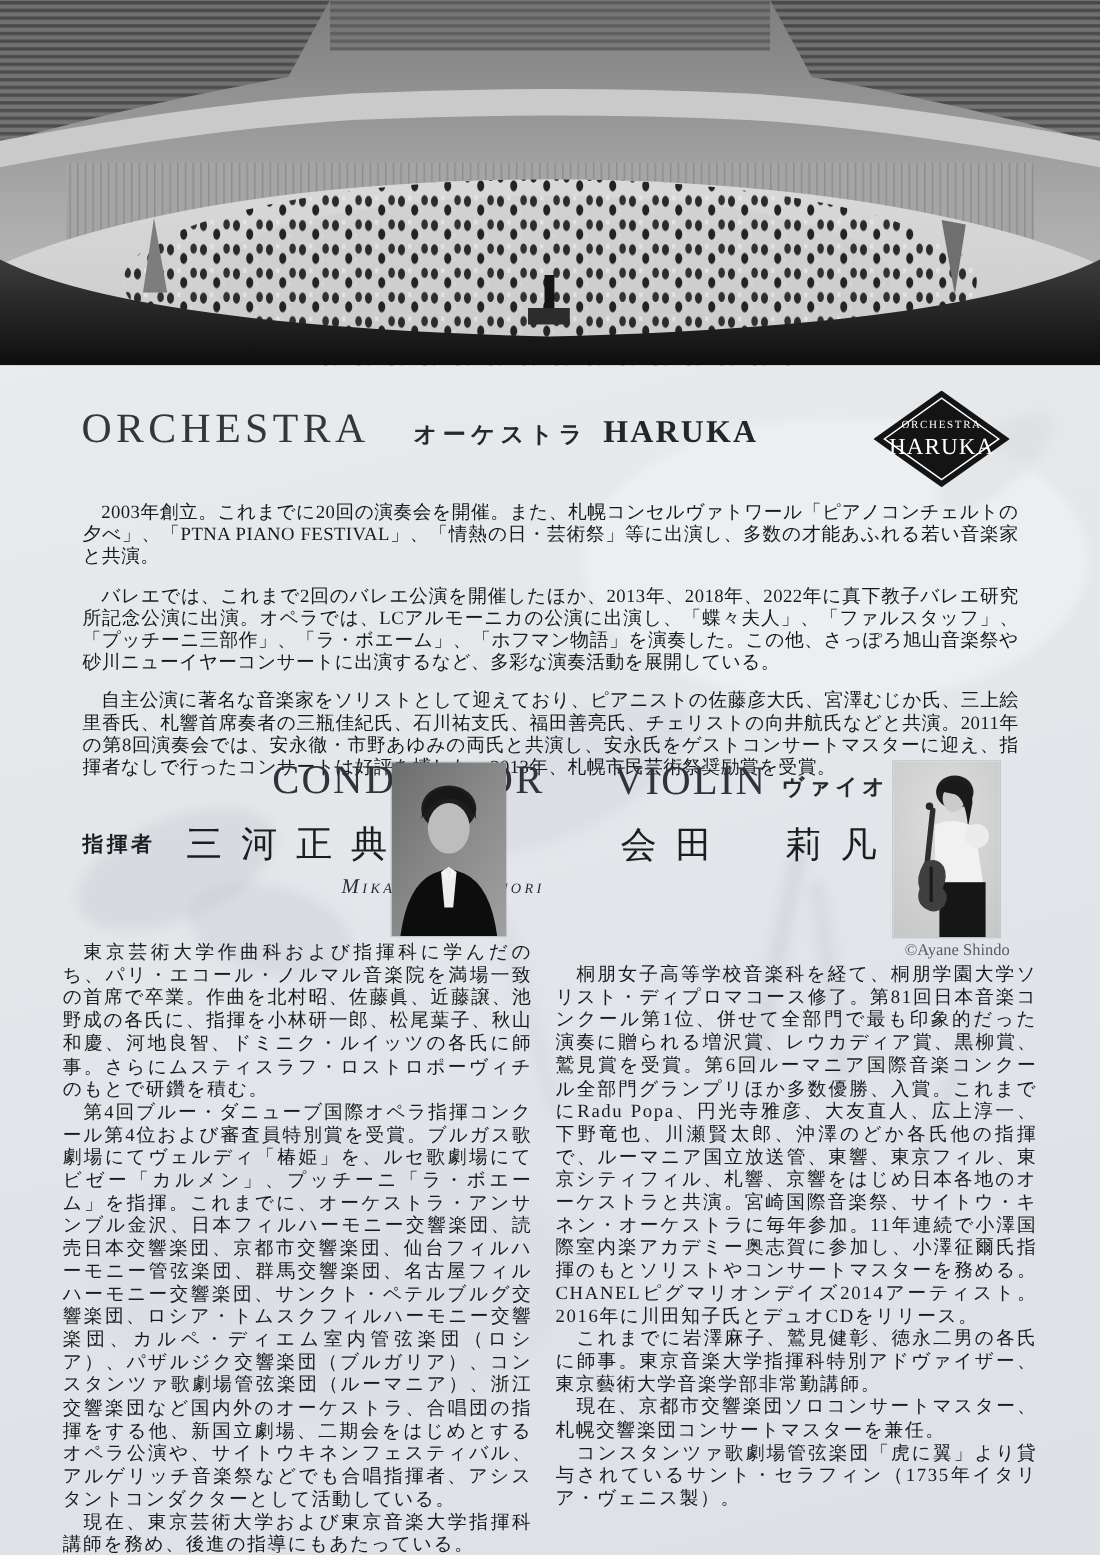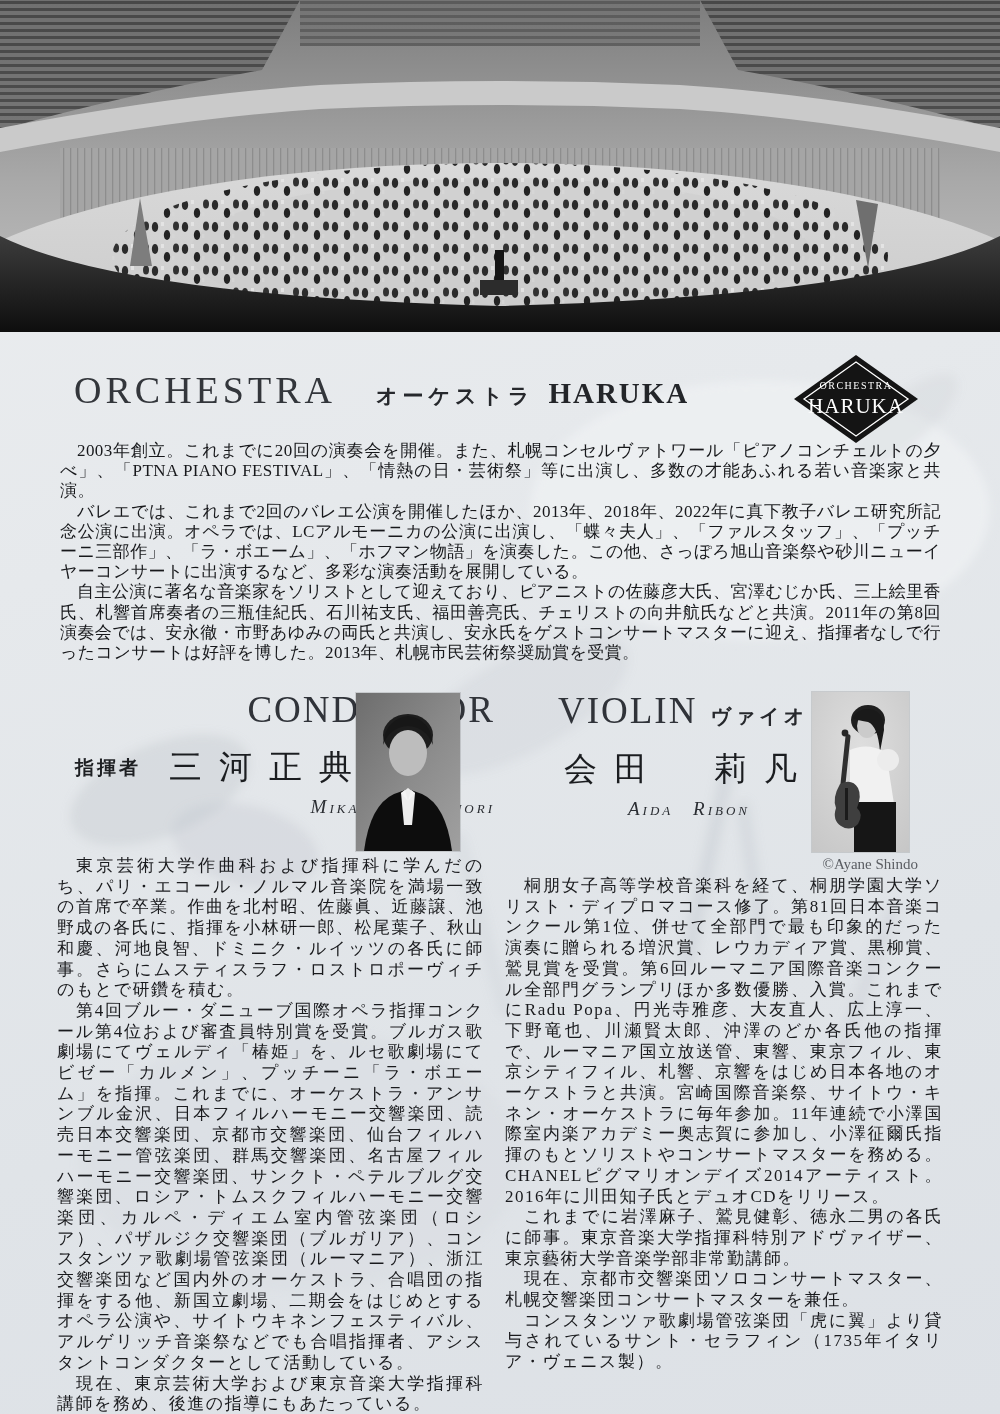--- a/index.html
+++ b/index.html
@@ -11,21 +11,21 @@
   
   .hero{position:absolute;left:0;top:0;width:1000px;height:332px;z-index:1;}
   
   .orch-header{position:absolute;left:74px;top:371px;z-index:2;display:flex;align-items:baseline;white-space:nowrap;}
   .orch-title{margin:0;font-weight:400;font-size:38px;line-height:1;letter-spacing:4px;color:#33363b;}
   .orch-sub-ja{margin-left:40px;font-size:21px;font-weight:700;letter-spacing:5px;color:#26282c;}
   .orch-sub-en{margin-left:14px;font-size:29px;font-weight:700;letter-spacing:2px;color:#232529;}
   .logo{position:absolute;left:794px;top:355px;width:124px;height:88px;z-index:2;}
   
   .orch-body{position:absolute;left:60px;top:441px;width:881px;z-index:2;}
-  .orch-body p{margin:0;font-size:17px;line-height:20.2px;letter-spacing:.4px;
+  .orch-body p{margin:15px;font-size:17px;line-height:20.2px;letter-spacing:.4px;
                text-align:justify;text-indent:17px;color:#17181b;font-family:Liberation Serif, serif;}
   
   .sec{position:absolute;z-index:2;}
   .sec-conductor{left:75px;top:691px;width:420px;text-align:right;}
   .sec-violin{left:558px;top:692px;width:262px;}
   .sec-head{display:flex;align-items:baseline;white-space:nowrap;}
   .sec-title{margin:0;font-weight:400;font-size:37px;line-height:1;letter-spacing:2px;color:#303339;}
   .sec-sub-ja{margin-left:13px;font-size:20px;font-weight:700;letter-spacing:4px;color:#26282c;}
   .name-row{margin-top:17px;display:flex;align-items:center;white-space:nowrap;}
   .role-ja{font-size:19px;font-weight:700;letter-spacing:3px;color:#1d1f22;}
@@ -171,21 +171,20 @@
   </div>
 
   <div class="sec sec-violin">
     <div class="sec-head">
       <h2 class="sec-title">VIOLIN</h2>
       <span class="sec-sub-ja">ヴァイオリン</span>
     </div>
     <div class="name-row">
       <span class="name-ja">会田　莉凡</span>
     </div>
-    <div class="name-en">Aida Ribon</div>
   </div>
 
   <div class="portrait portrait-violin">
     <svg width="97" height="160" viewBox="0 0 97 160" preserveAspectRatio="none">
       <defs>
         <radialGradient id="gVP" cx="0.5" cy="0.35" r="0.9">
           <stop offset="0" stop-color="#dedede"></stop>
             <stop offset="1" stop-color="#c4c4c4"></stop>
         </radialGradient>
       </defs>

